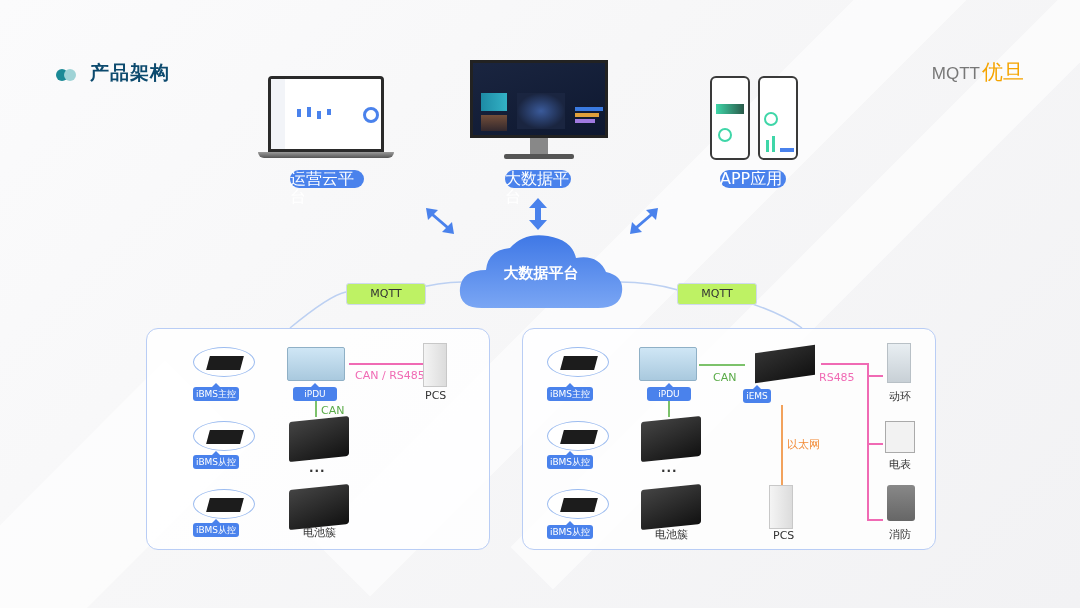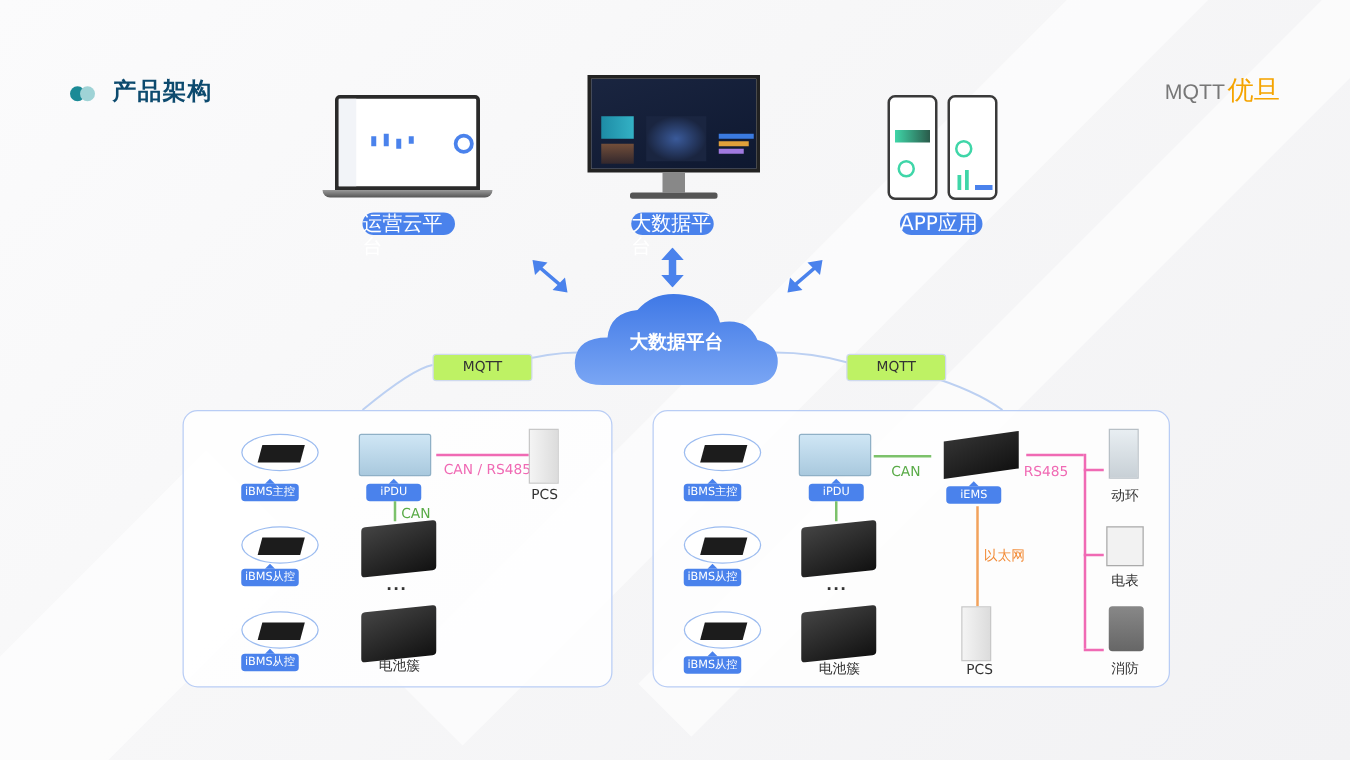--- a/index.html
+++ b/index.html
@@ -170,21 +170,21 @@
 <div class="abs panel" style="left:522px;top:328px;width:414px;height:222px">
   <div class="bubble" style="left:24px;top:18px">
       <div class="board"></div>
     </div>
   <div class="tag" style="left:24px;top:58px;width:46px">iBMS主控</div>
   <div class="ipdu" style="left:116px;top:18px"></div>
   <div class="tag" style="left:124px;top:58px;width:44px">iPDU</div>
   <div class="line green" style="left:176px;top:35px;width:46px;height:1.5px"></div>
   <div class="lbl lbl-green" style="left:190px;top:42px">CAN</div>
   <div class="iems" style="left:232px;top:20px"></div>
-  <div class="tag" style="left:234px;top:60px;width:44px">iEMS</div>
+  <div class="tag" style="left:220px;top:60px;width:28px">iEMS</div>
 
   <div class="line pink" style="left:298px;top:34px;width:46px;height:1.5px"></div>
   <div class="lbl lbl-pink" style="left:296px;top:42px">RS485</div>
   <div class="line pink" style="left:344px;top:34px;width:1.5px;height:156px"></div>
   <div class="line pink" style="left:344px;top:46px;width:16px;height:1.5px"></div>
   <div class="line pink" style="left:344px;top:114px;width:16px;height:1.5px"></div>
   <div class="line pink" style="left:344px;top:190px;width:16px;height:1.5px"></div>
 
   <div class="abs" style="left:364px;top:14px;width:24px;height:40px;background:linear-gradient(#e8eef2,#c8d0d6);border:1px solid #b8c0c6"></div>
   <div class="lbl" style="left:366px;top:60px">动环</div>

